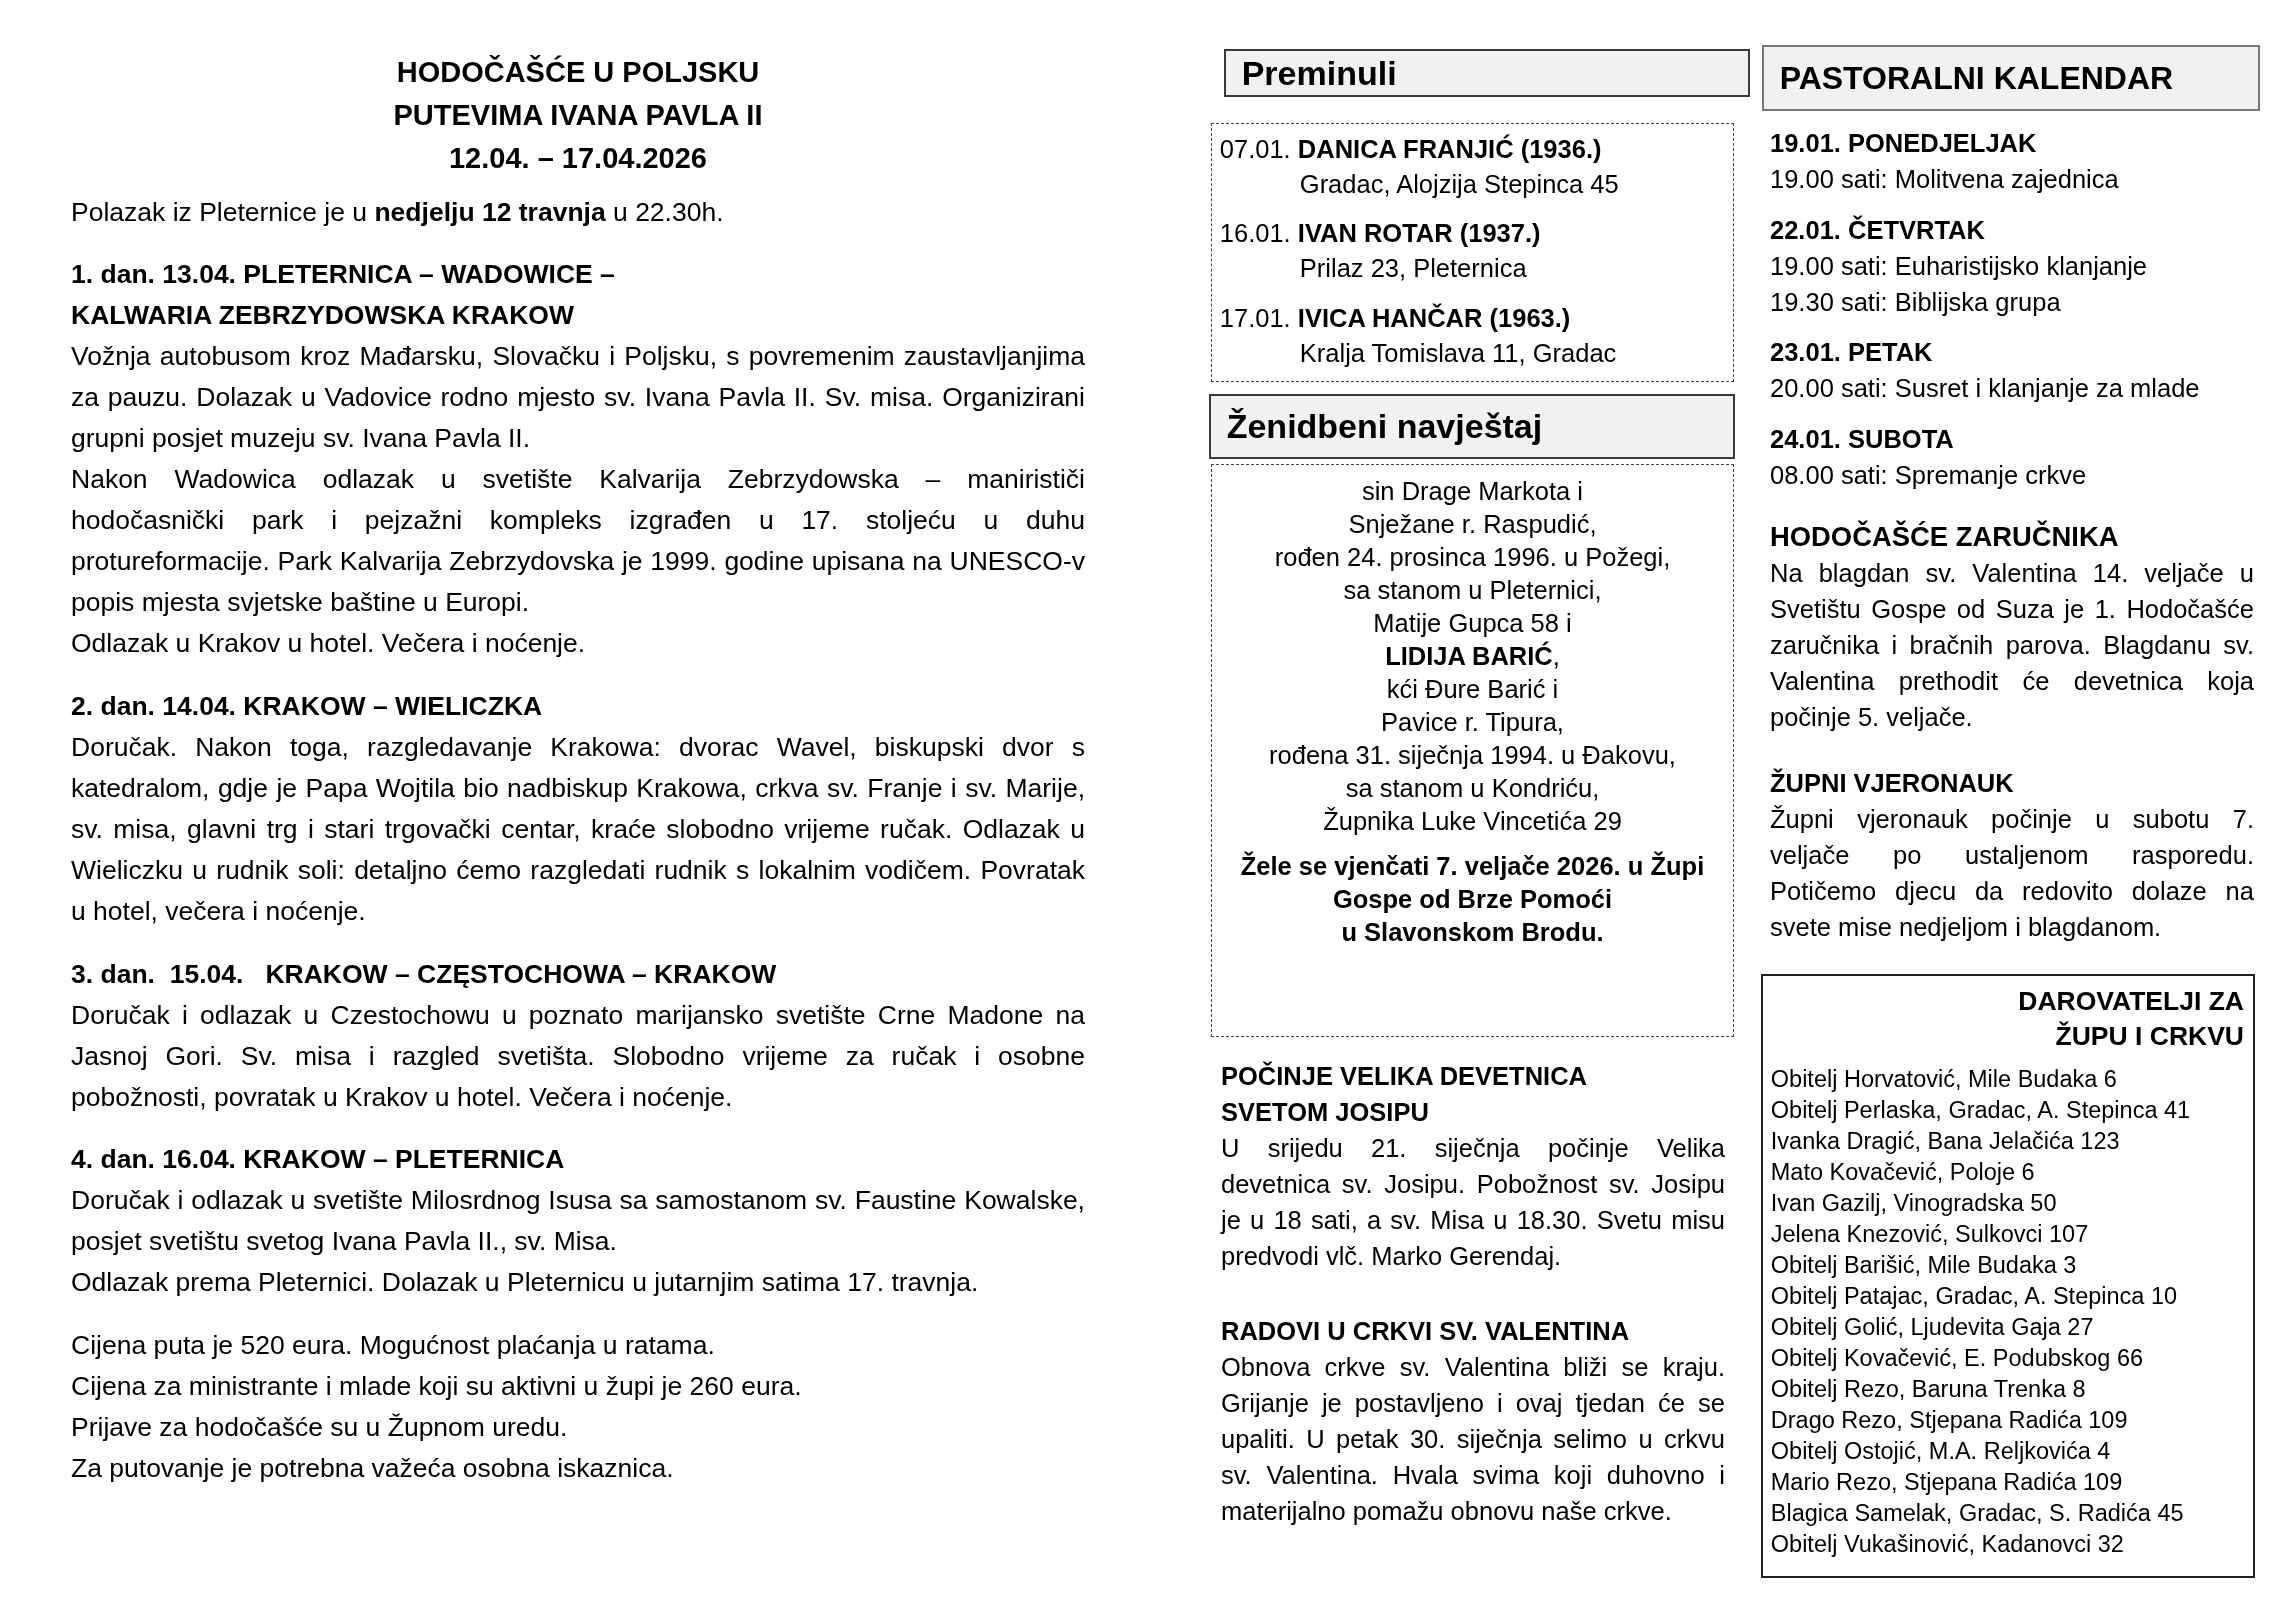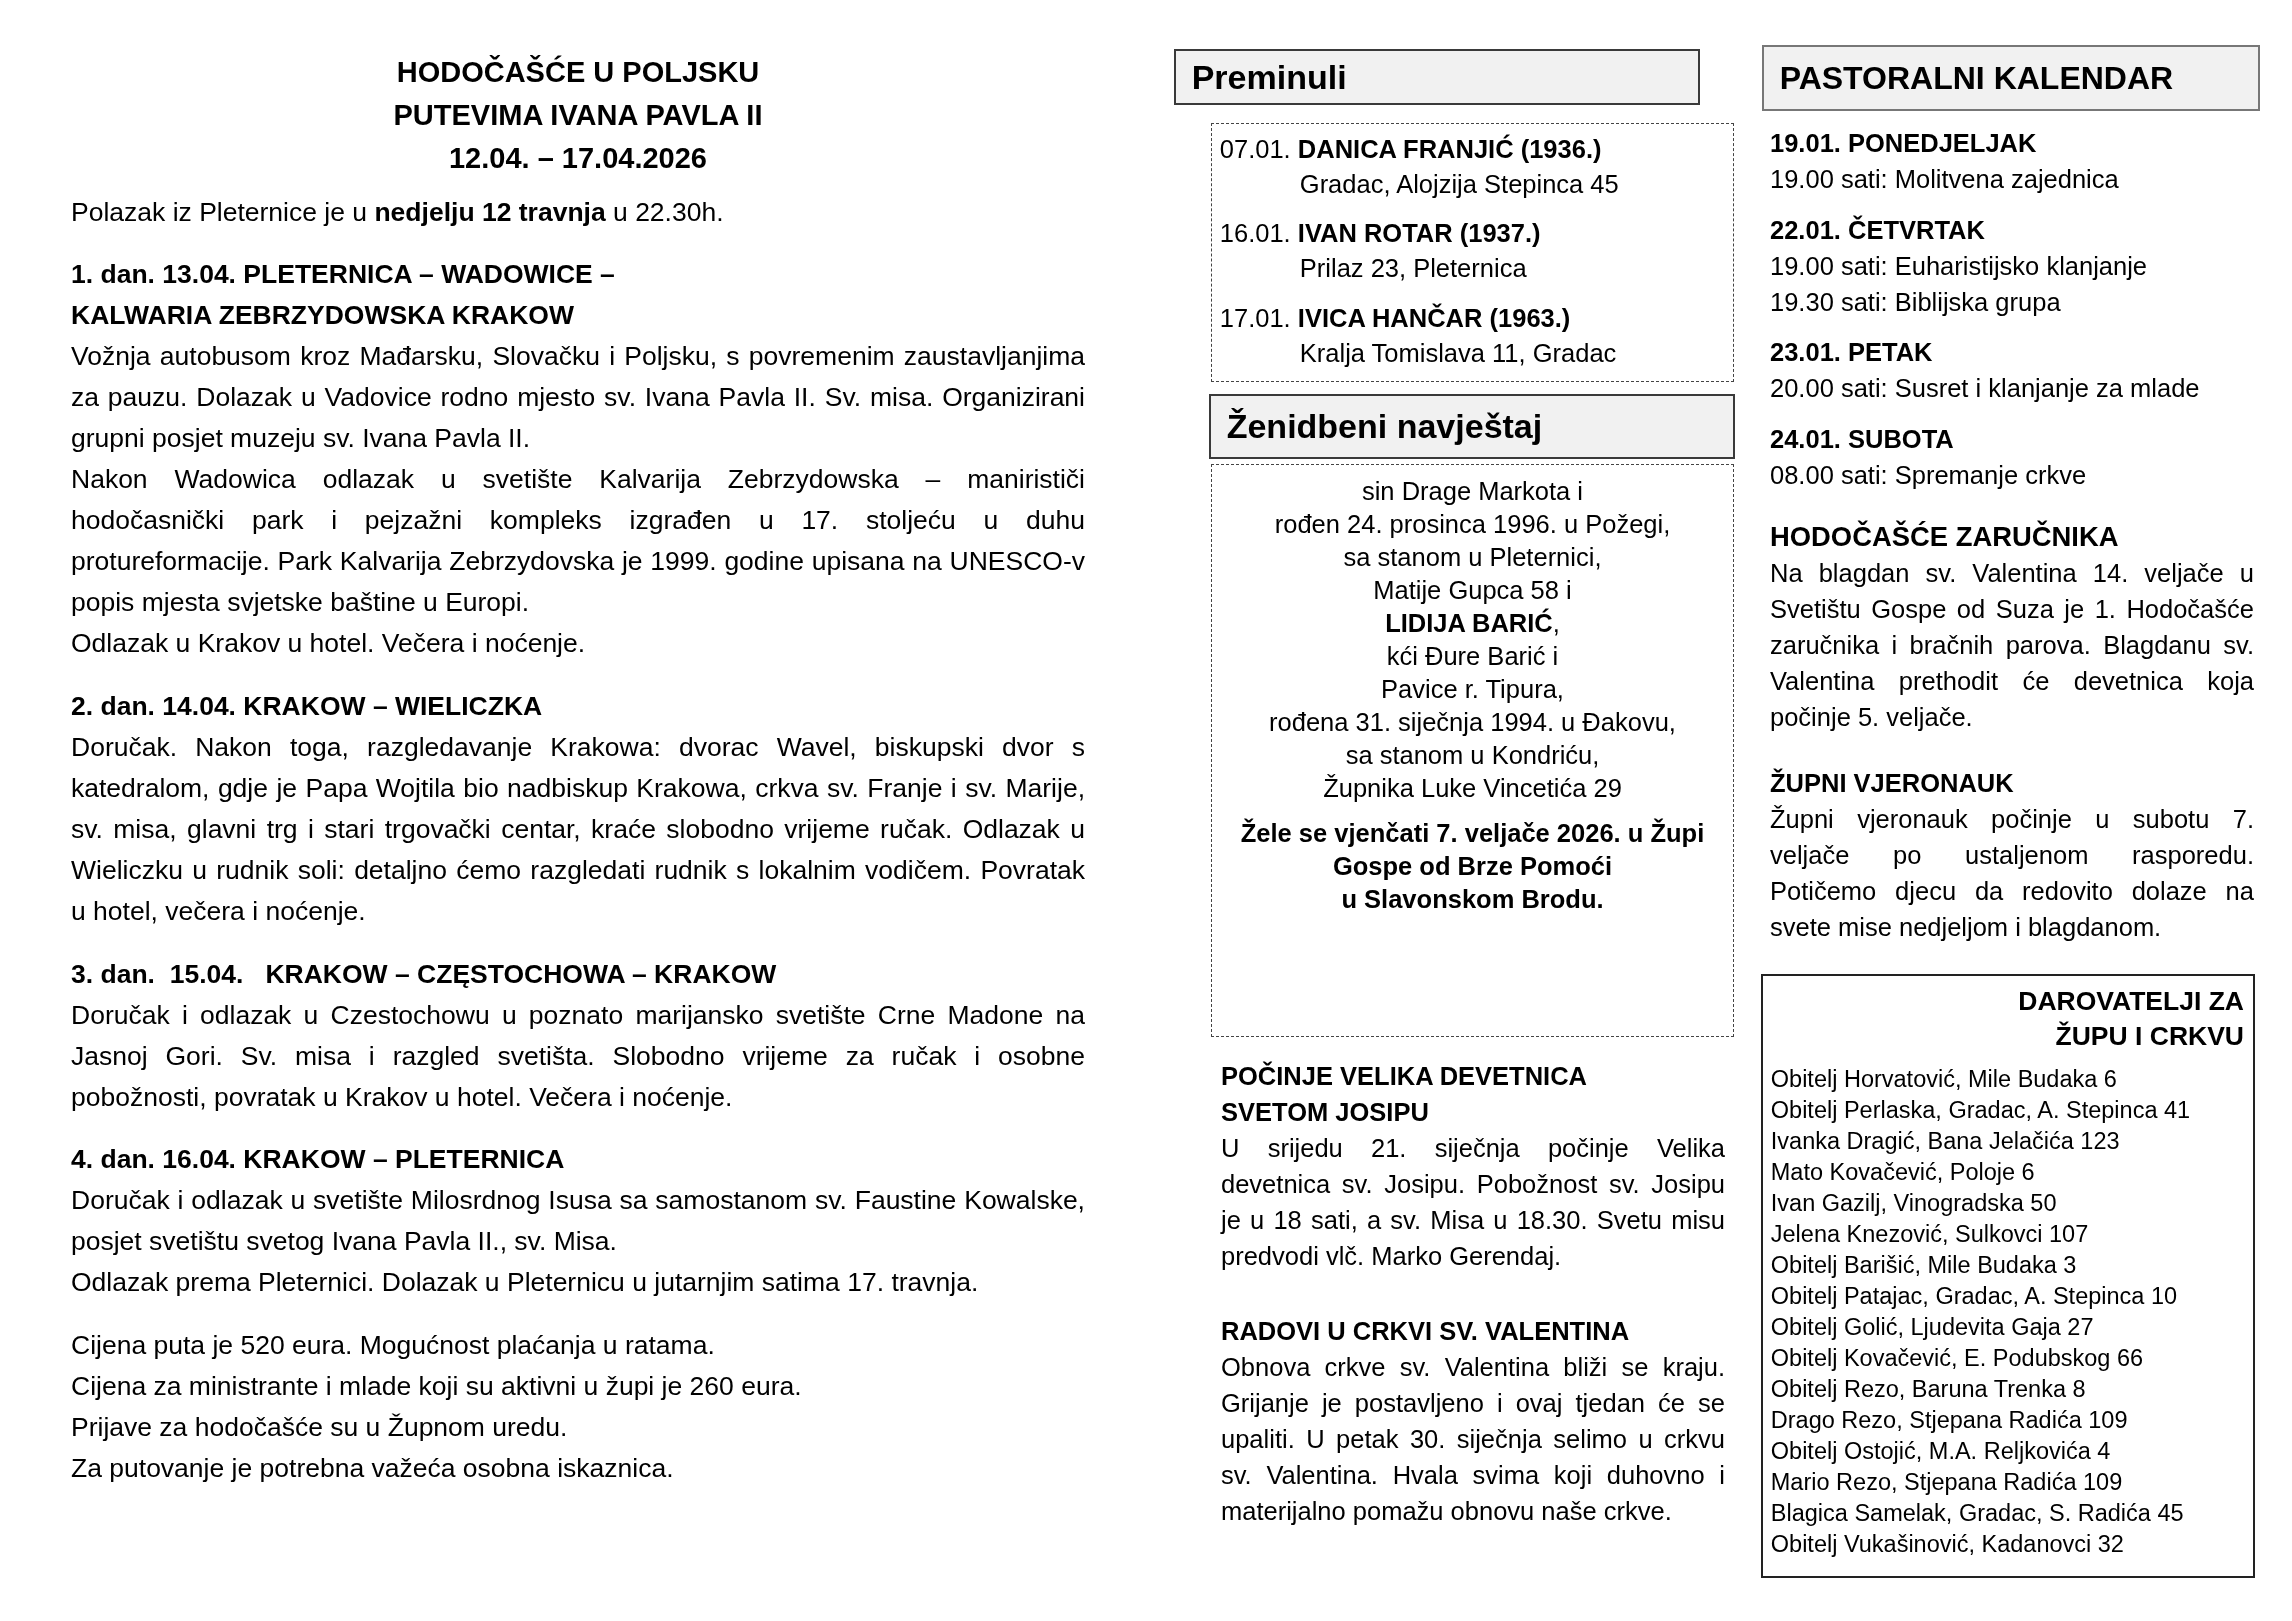--- a/index.html
+++ b/index.html
@@ -11,21 +11,21 @@
   #left .title{text-align:center;font-weight:bold;font-size:29px;line-height:43px;}
   #left .title div{margin:0;}
   #left p{margin:0;text-align:justify;}
   #left .gap{height:21.6px;}
   #left .dayh{font-weight:bold;}
   #left .bold{font-weight:bold;}
   
   .hdrbox{background:#f1f1f1;border:2.9px solid #3a3a3a;box-sizing:border-box;font-weight:bold;
           font-size:34px;padding-left:15.7px;display:flex;align-items:center;}
   .dotbox{border:1.5px dashed #444;box-sizing:border-box;}
-  #prem-hdr{left:1174px;top:49px;width:526px;height:56px;}
+  #prem-hdr{left:1224px;top:49px;width:526px;height:48px;}
   #prem-box{left:1211px;top:123px;width:523px;height:259px;padding:7.8px 0 0 7.8px;font-size:25.5px;line-height:35px;}
   .death{margin-bottom:14.7px;}
   .death .d1 b{font-weight:bold;}
   .death .d2{padding-left:80px;}
   #zen-hdr{left:1209px;top:394px;width:526px;height:65px;}
   #zen-box{left:1211px;top:464px;width:523px;height:573px;text-align:center;font-size:25.5px;line-height:33px;padding-top:9.8px;}
   #zen-box .nm{font-weight:bold;}
   #zen-box .final{font-weight:bold;margin-top:11.8px;}
   .sect{font-size:25.5px;line-height:36px;text-align:justify;}
   .sect .h{font-weight:bold;}
@@ -105,20 +105,21 @@
     <div class="d1"><span>17.01.</span> <b>IVICA HANČAR (1963.)</b></div>
     <div class="d2">Kralja Tomislava 11, Gradac</div>
   </div>
 </div>
 
 <div id="zen-hdr" class="abs hdrbox">
   <span>Ženidbeni navještaj</span>
 </div>
 <div id="zen-box" class="abs dotbox">
   <div>sin Drage Markota i</div>
+  <div>Snježane r. Raspudić,</div>
   <div>rođen 24. prosinca 1996. u Požegi,</div>
   <div>sa stanom u Pleternici,</div>
   <div>Matije Gupca 58 i</div>
   <div><span class="nm">LIDIJA BARIĆ</span>,</div>
   <div>kći Đure Barić i</div>
   <div>Pavice r. Tipura,</div>
   <div>rođena 31. siječnja 1994. u Đakovu,</div>
   <div>sa stanom u Kondriću,</div>
   <div>Župnika Luke Vincetića 29</div>
   <div class="final">

